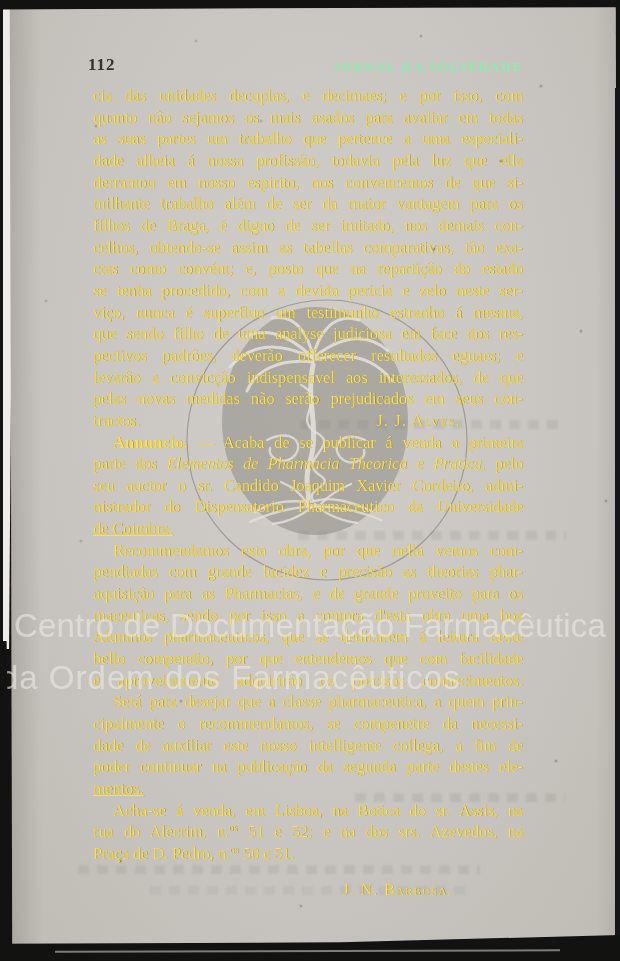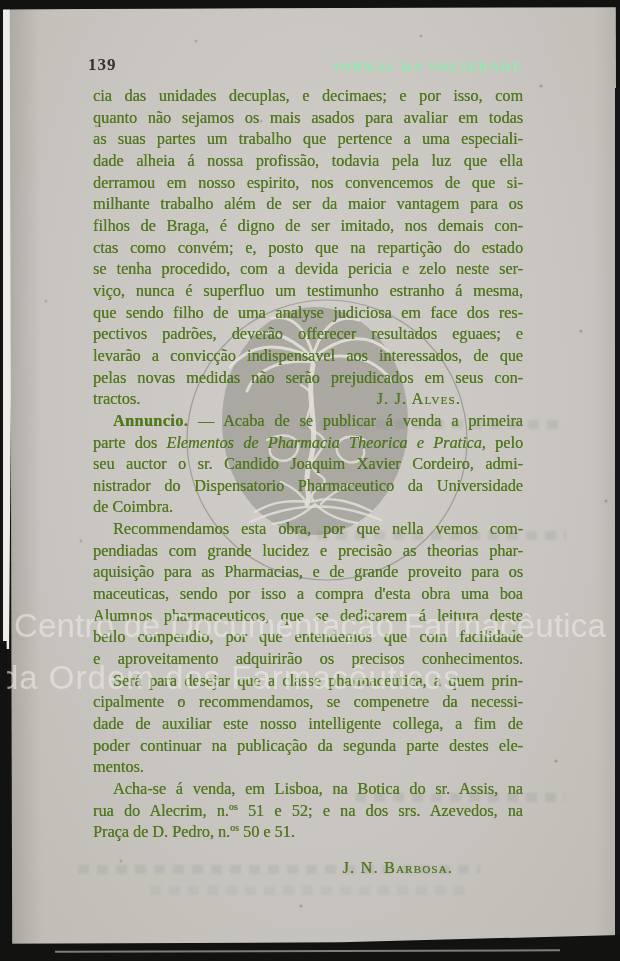--- a/index.html
+++ b/index.html
@@ -32,24 +32,24 @@
   .b4{top:865px;left:78px;width:402px;opacity:.45;}
   .b5{top:886px;left:150px;width:320px;opacity:.3;}
   
   .stamp{position:absolute;left:155px;top:290px;z-index:4;}
   
   .pagenum{position:absolute;left:88px;top:55px;z-index:5;font-weight:bold;font-size:17px;
            color:#35322d;letter-spacing:1px;}
   .jtitle{position:absolute;left:93px;top:60px;width:430px;z-index:5;text-align:right;
           font-weight:bold;font-size:12.5px;letter-spacing:2.2px;color:#86efac;}
   
-  .textblock{position:absolute;left:93px;top:86px;width:430px;z-index:5;color:#4d7c0f;
+  .textblock{position:absolute;left:93px;top:86px;width:430px;z-index:5;color:#fde047;
              font-size:16.2px;line-height:21.66px;text-shadow:.3px 0 0 rgba(52,49,44,.55);}
   .ln{text-align:justify;text-align-last:justify;text-justify:inter-word;height:21.66px;overflow:hidden;}
-  .ln.last{text-align:center;text-align-last:left;}
+  .ln.last{text-align:center;text-align-last:left;text-decoration:underline;}
   .ind{text-indent:20px;}
   .sigline{display:flex;justify-content:space-between;height:21.66px;}
   .sig{font-variant:small-caps;letter-spacing:1.2px;}
   .sig1{padding-right:62px;}
   .sig2{padding-right:70px;margin-top:36px;}
   .ital{font-style:italic;}
   .leadb{font-weight:bold;letter-spacing:.4px;}
   sup.sup{font-size:10px;line-height:0;vertical-align:6px;}
   
   .wm{position:absolute;z-index:6;font-family:"Liberation Sans",sans-serif;
@@ -99,32 +99,33 @@
       <path d="M146,95 C175,110 135,128 162,143 C186,156 140,170 166,186 C180,195 150,200 158,210"></path>
       <path d="M112,150 C135,138 150,152 140,165 C132,176 112,170 115,158"></path>
       <path d="M210,150 C188,140 175,155 185,167 C193,177 212,172 209,160"></path>
       <path d="M100,222 C128,205 150,214 160,211 C176,206 198,212 216,221"></path>
       <path d="M95,232 Q160,202 226,230"></path>
       <path d="M160,214 C148,226 132,232 118,234 M160,214 C172,226 188,231 202,233"></path>
       <path d="M126,192 C140,198 148,206 152,214 M196,194 C182,200 172,207 166,214"></path>
     </g>
   </svg>
 
-  <span class="pagenum">139</span>
+  <span class="pagenum">112</span>
   <div class="jtitle">JORNAL DA SOCIEDADE</div>
 
   <div class="textblock">
     <div>
       <div class="ln">cia das unidades decuplas, e decimaes; e por isso, com</div>
       <div class="ln">quanto não sejamos os mais asados para avaliar em todas</div>
       <div class="ln">as suas partes um trabalho que pertence a uma especiali-</div>
       <div class="ln">dade alheia á nossa profissão, todavia pela luz que ella</div>
       <div class="ln">derramou em nosso espirito, nos convencemos de que si-</div>
       <div class="ln">milhante trabalho além de ser da maior vantagem para os</div>
       <div class="ln">filhos de Braga, é digno de ser imitado, nos demais con-</div>
+      <div class="ln">celhos, obtendo-se assim as tabellas comparativas, tão exa-</div>
       <div class="ln">ctas como convém; e, posto que na repartição do estado</div>
       <div class="ln">se tenha procedido, com a devida pericia e zelo neste ser-</div>
       <div class="ln">viço, nunca é superfluo um testimunho estranho á mesma,</div>
       <div class="ln">que sendo filho de uma analyse judiciosa em face dos res-</div>
       <div class="ln">pectivos padrões, deverão offerecer resultados eguaes; e</div>
       <div class="ln">levarão a convicção indispensavel aos interessados, de que</div>
       <div class="ln">pelas novas medidas não serão prejudicados em seus con-</div>
       <div class="sigline">
         <span>tractos.</span>
         <span class="sig sig1">J. J. Alves.</span>

